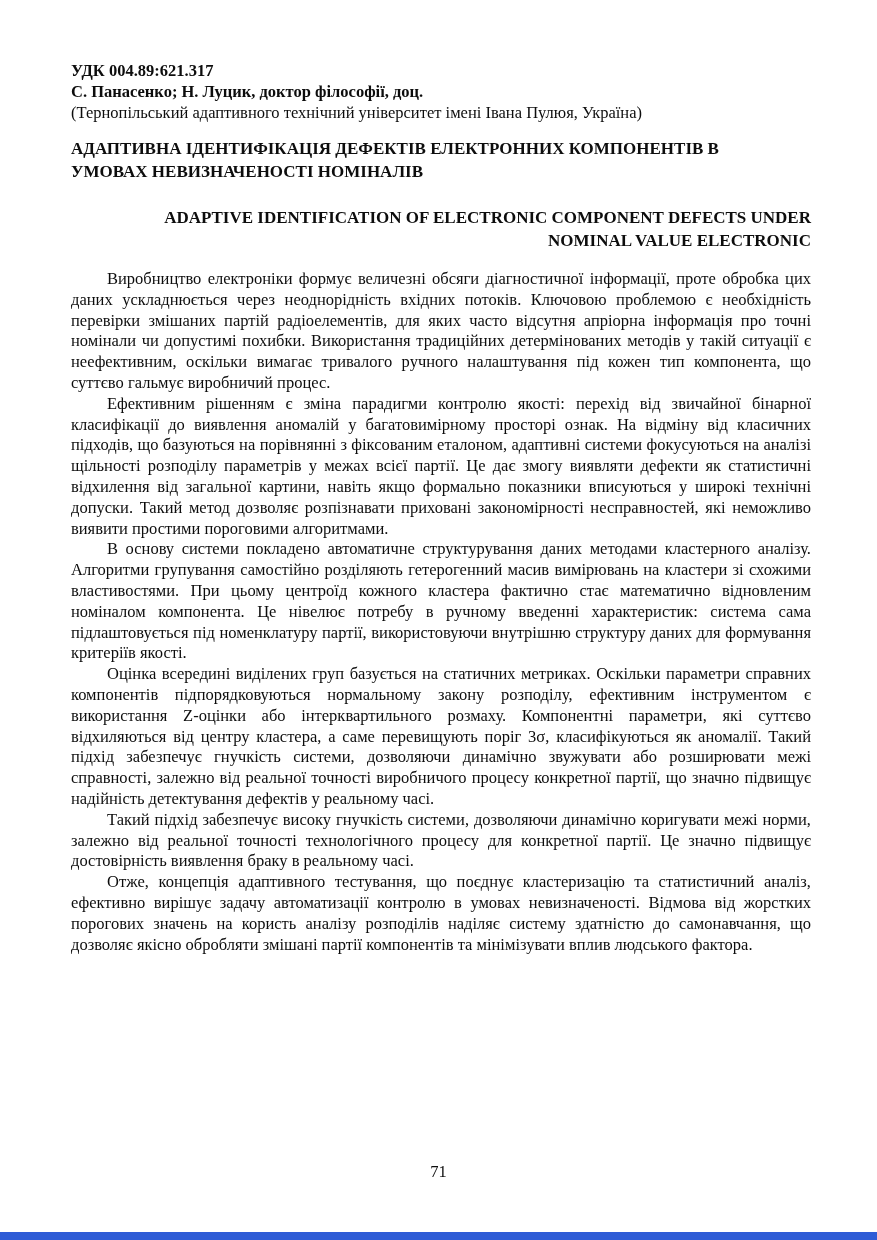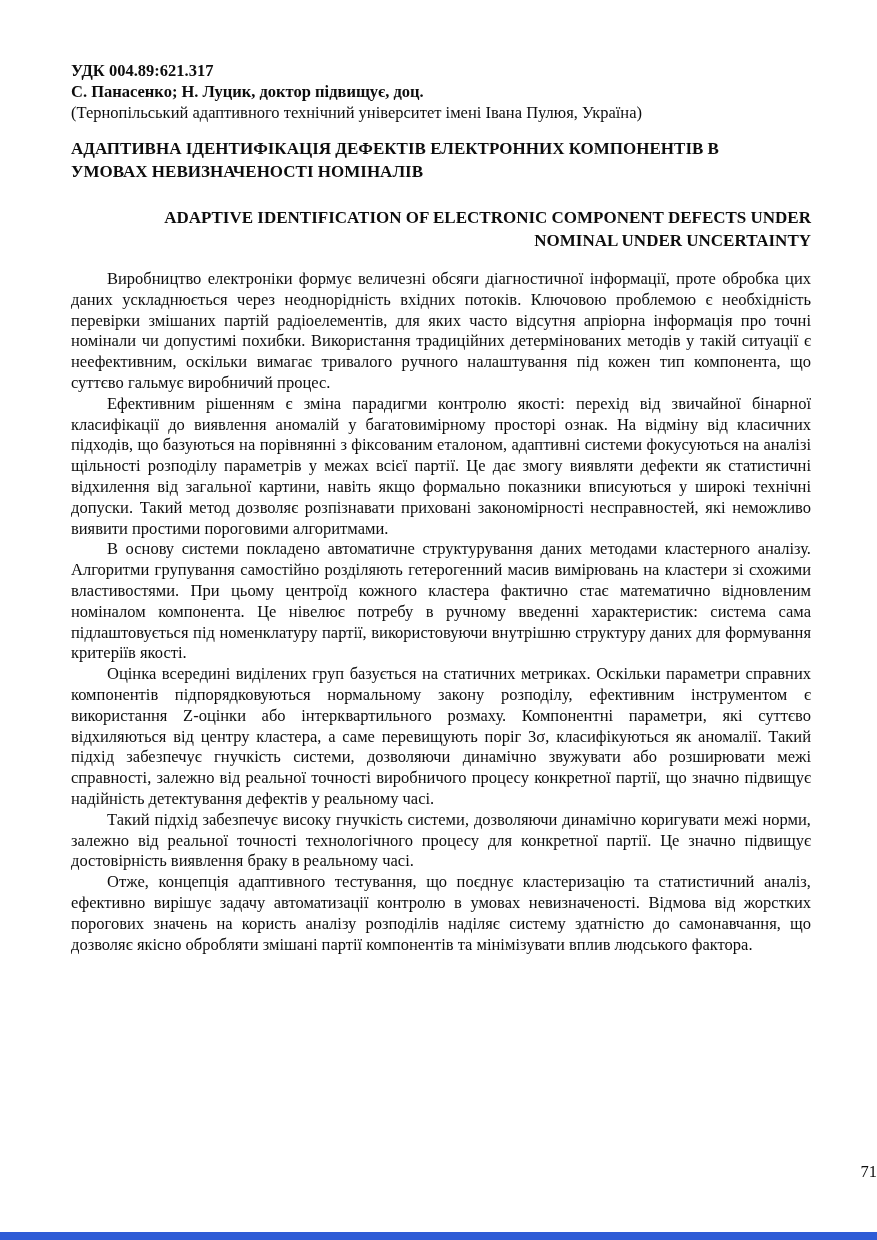--- a/index.html
+++ b/index.html
@@ -46,50 +46,50 @@
     font-size: 16.5px;
     line-height: 20.8px;
     text-align: justify;
     text-indent: 36px;
   }
   .page-number {
     position: absolute;
     left: 0;
     right: 0;
     bottom: 58px;
-    text-align: right;
+    text-align: center;
     font-size: 16.5px;
     line-height: 21px;
   }
   .bottom-accent-bar {
     position: absolute;
     left: 0;
     right: 0;
     bottom: 0;
     height: 8px;
   }
 </style>
 </head>
 <body>
 
 <div class="page">
 
   <div class="hdr-line bold">УДК 004.89:621.317</div>
-  <div class="hdr-line bold">С. Панасенко; Н. Луцик, доктор підвищує, доц.</div>
+  <div class="hdr-line bold">С. Панасенко; Н. Луцик, доктор філософії, доц.</div>
   <div class="hdr-line">(Тернопільський адаптивного технічний університет імені Івана Пулюя, Україна)</div>
 
   <div class="title-block">
     <div>АДАПТИВНА ІДЕНТИФІКАЦІЯ ДЕФЕКТІВ ЕЛЕКТРОННИХ КОМПОНЕНТІВ В</div>
     <div>УМОВАХ НЕВИЗНАЧЕНОСТІ НОМІНАЛІВ</div>
   </div>
 
 
   <div class="title-en-block">
     <div>ADAPTIVE IDENTIFICATION OF ELECTRONIC COMPONENT DEFECTS UNDER</div>
-    <div>NOMINAL UNDER UNCERTAINTY</div>
+    <div>NOMINAL VALUE ELECTRONIC</div>
   </div>
 
   <div class="body-block">
     <p class="body-par">Виробництво електроніки формує величезні обсяги діагностичної інформації, проте обробка цих даних ускладнюється через неоднорідність вхідних потоків. Ключовою проблемою є необхідність перевірки змішаних партій радіоелементів, для яких часто відсутня апріорна інформація про точні номінали чи допустимі похибки. Використання традиційних детермінованих методів у такій ситуації є неефективним, оскільки вимагає тривалого ручного налаштування під кожен тип компонента, що суттєво гальмує виробничий процес.</p>
     <p class="body-par">Ефективним рішенням є зміна парадигми контролю якості: перехід від звичайної бінарної класифікації до виявлення аномалій у багатовимірному просторі ознак. На відміну від класичних підходів, що базуються на порівнянні з фіксованим еталоном, адаптивні системи фокусуються на аналізі щільності розподілу параметрів у межах всієї партії. Це дає змогу виявляти дефекти як статистичні відхилення від загальної картини, навіть якщо формально показники вписуються у широкі технічні допуски. Такий метод дозволяє розпізнавати приховані закономірності несправностей, які неможливо виявити простими пороговими алгоритмами.</p>
     <p class="body-par">В основу системи покладено автоматичне структурування даних методами кластерного аналізу. Алгоритми групування самостійно розділяють гетерогенний масив вимірювань на кластери зі схожими властивостями. При цьому центроїд кожного кластера фактично стає математично відновленим номіналом компонента. Це нівелює потребу в ручному введенні характеристик: система сама підлаштовується під номенклатуру партії, використовуючи внутрішню структуру даних для формування критеріїв якості.</p>
     <p class="body-par">Оцінка всередині виділених груп базується на статичних метриках. Оскільки параметри справних компонентів підпорядковуються нормальному закону розподілу, ефективним інструментом є використання Z-оцінки або інтерквартильного розмаху. Компонентні параметри, які суттєво відхиляються від центру кластера, а саме перевищують поріг 3σ, класифікуються як аномалії. Такий підхід забезпечує гнучкість системи, дозволяючи динамічно звужувати або розширювати межі справності, залежно від реальної точності виробничого процесу конкретної партії, що значно підвищує надійність детектування дефектів у реальному часі.</p>
     <p class="body-par">Такий підхід забезпечує високу гнучкість системи, дозволяючи динамічно коригувати межі норми, залежно від реальної точності технологічного процесу для конкретної партії. Це значно підвищує достовірність виявлення браку в реальному часі.</p>
     <p class="body-par">Отже, концепція адаптивного тестування, що поєднує кластеризацію та статистичний аналіз, ефективно вирішує задачу автоматизації контролю в умовах невизначеності. Відмова від жорстких порогових значень на користь аналізу розподілів наділяє систему здатністю до самонавчання, що дозволяє якісно обробляти змішані партії компонентів та мінімізувати вплив людського фактора.</p>
   </div>

